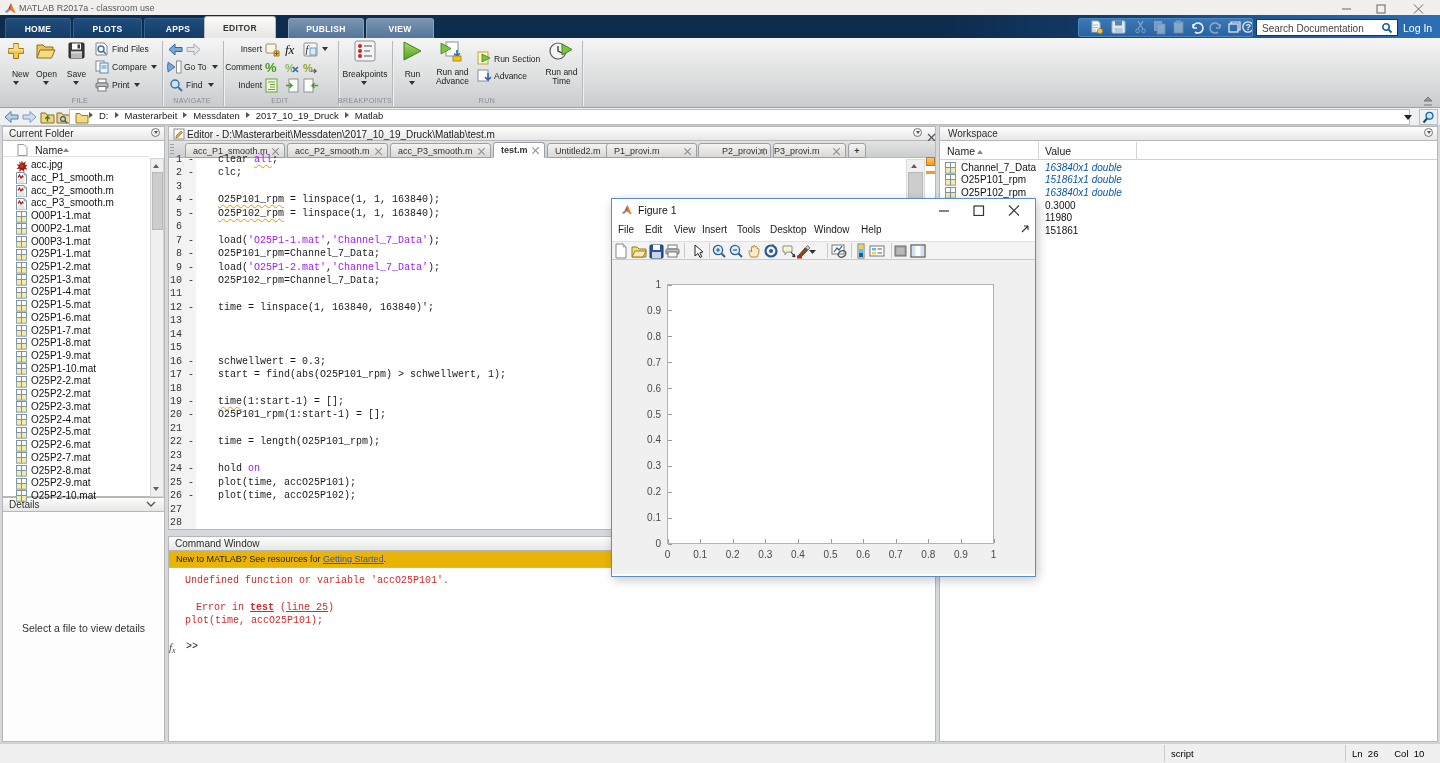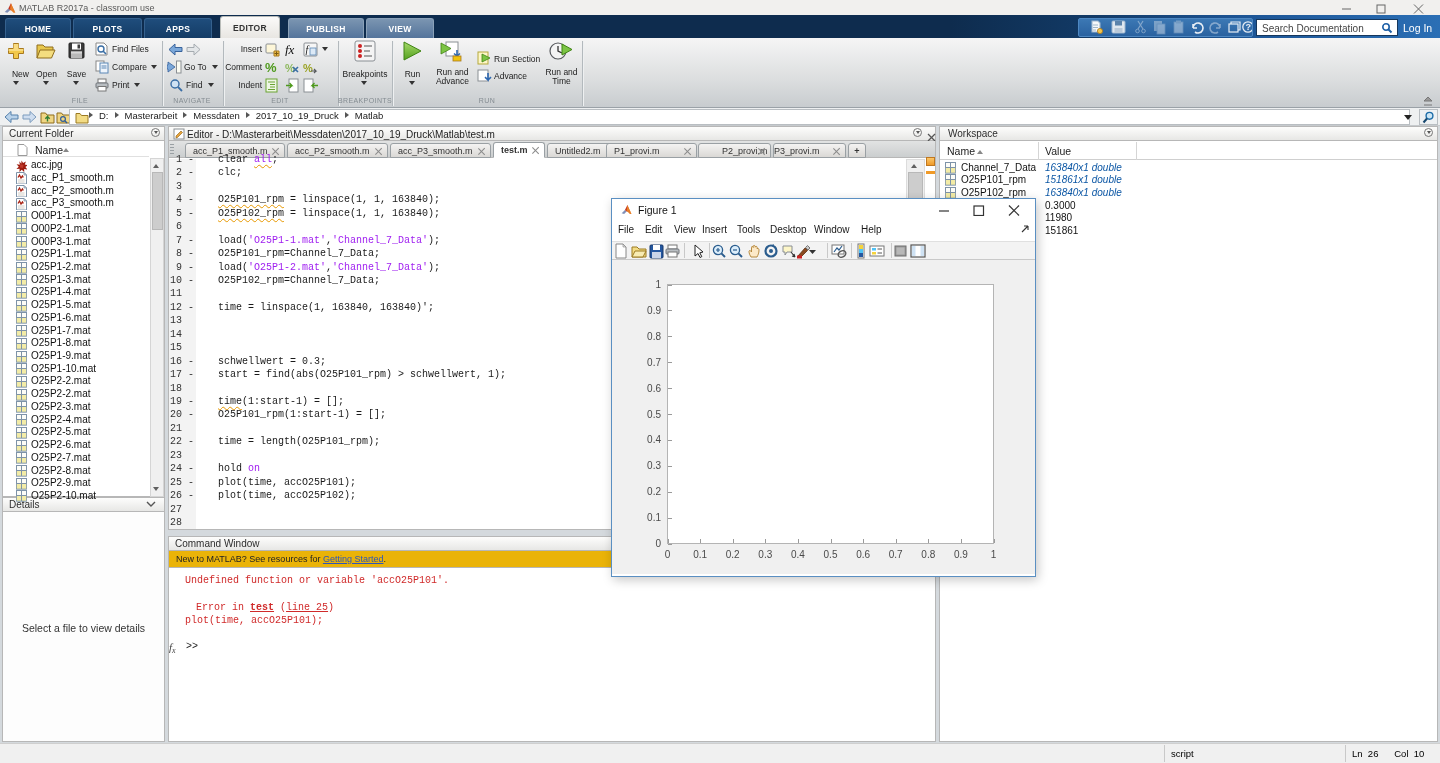--- a/index.html
+++ b/index.html
@@ -85,21 +85,21 @@
  <line x1="4" y1="5" x2="13" y2="5" stroke="#666" stroke-width="1"></line>
  <rect x="39" y="1" width="8" height="8" fill="none" stroke="#666" stroke-width="1"></rect>
  <line x1="76" y1="0.5" x2="85" y2="9.5" stroke="#666" stroke-width="1"></line>
  <line x1="85" y1="0.5" x2="76" y2="9.5" stroke="#666" stroke-width="1"></line>
 </svg>
 
 <div class="a" id="tabstrip"></div>
 <div class="rtab dark" style="left:5px;width:66px">HOME</div>
 <div class="rtab dark" style="left:73px;width:69px">PLOTS</div>
 <div class="rtab dark" style="left:144px;width:68px">APPS</div>
-<div class="rtab sel" style="left:220px;width:60px">EDITOR</div>
+<div class="rtab sel" style="left:204px;width:72px">EDITOR</div>
 <div class="rtab blue2" style="left:288px;width:76px">PUBLISH</div>
 <div class="rtab blue2" style="left:366px;width:68px">VIEW</div>
 
 <div class="a" style="left:1078px;top:18px;width:175px;height:19px;background:linear-gradient(#3c78b4,#2a62a0);border-radius:2px;border:1px solid #4e88c2"></div>
 <svg class="a" style="left:1080px;top:20px" width="172" height="15" viewBox="0 0 172 15">
  <g stroke="#e8eef5" fill="none" stroke-width="1.1">
   <path d="M12 1 h6 l2 2 v9 h-8 z" fill="#f6f8fa" stroke="#9db6cf"></path>
   <path d="M13 5 h5 M13 7.5 h5 M13 10 h3" stroke="#8aa6c0" stroke-width="0.8"></path>
   <circle cx="20" cy="11" r="2.6" fill="#f5c64c" stroke="#a8791f" stroke-width="0.8"></circle>
  </g>

